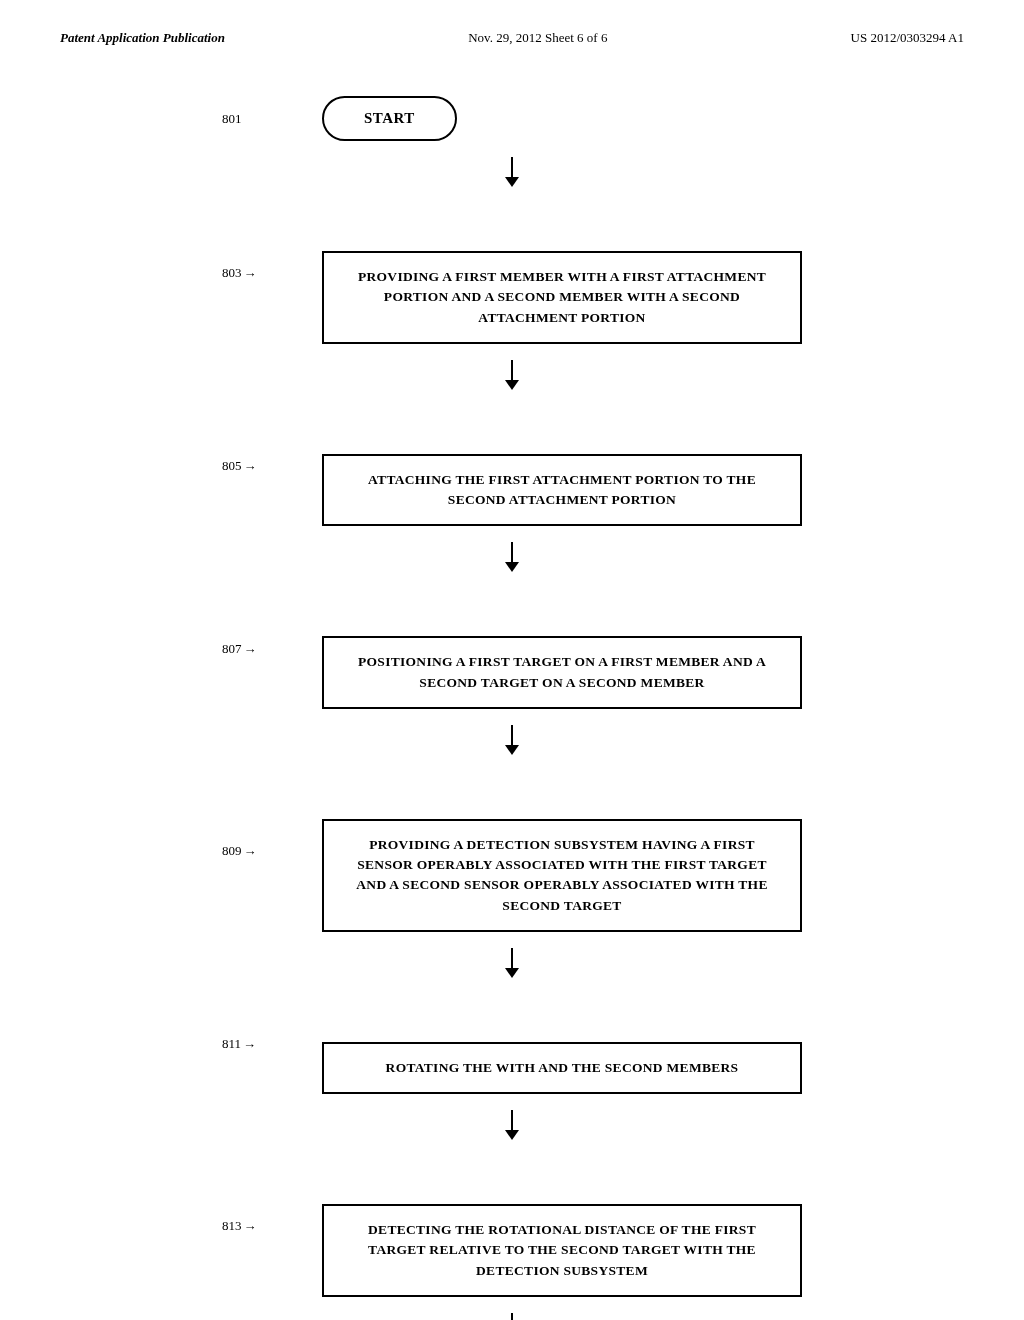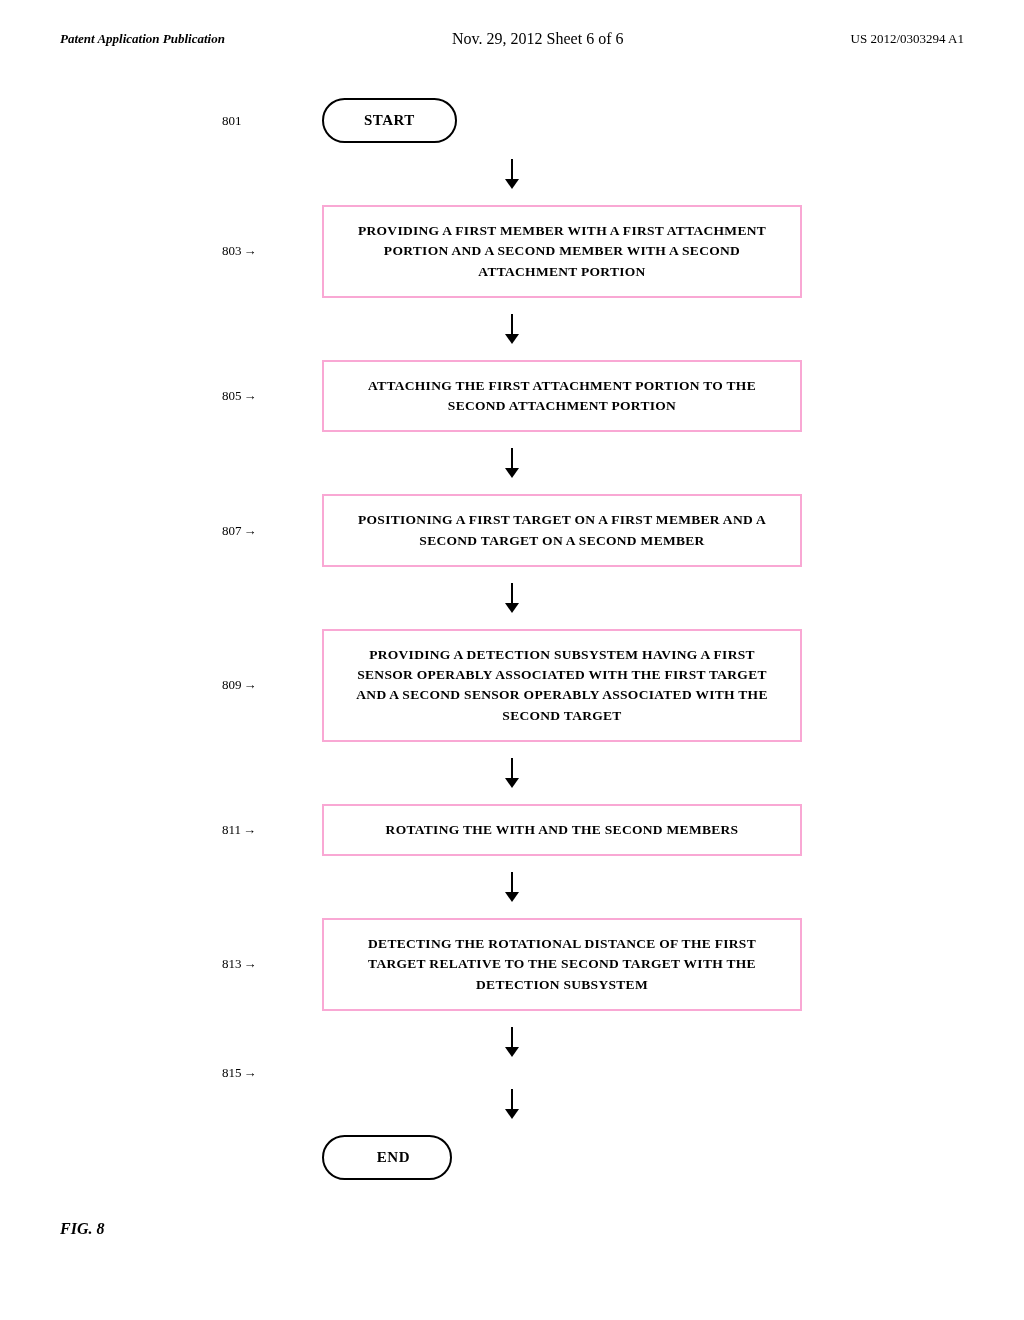--- a/index.html
+++ b/index.html
@@ -27,21 +27,21 @@
       border-bottom: none;
       margin-bottom: 50px;
       font-size: 13px;
     }
     .header-left {
       font-style: italic;
       font-weight: bold;
       font-size: 13px;
     }
     .header-center {
-      font-size: 16px;
+      font-size: 13px;
     }
     .header-right {
       font-size: 13px;
     }
 
     
     .flowchart {
       display: flex;
       flex-direction: column;
       align-items: center;
@@ -57,29 +57,30 @@
       font-size: 15px;
       font-weight: bold;
       letter-spacing: 0.5px;
       text-align: right;
       background: #fff;
       min-width: 130px;
     }
 
     
     .rect-box {
-      border: 2px solid #f9a8d4;
+      border: 2px solid #000000;
       padding: 14px 20px;
       font-size: 13.5px;
       font-weight: bold;
       letter-spacing: 0.3px;
       text-align: center;
       background: #fff;
       width: 480px;
       line-height: 1.5;
+      margin-top: 48px;
     }
 
     
     .arrow-down {
       display: flex;
       flex-direction: column;
       align-items: center;
       height: 30px;
       position: relative;
     }

